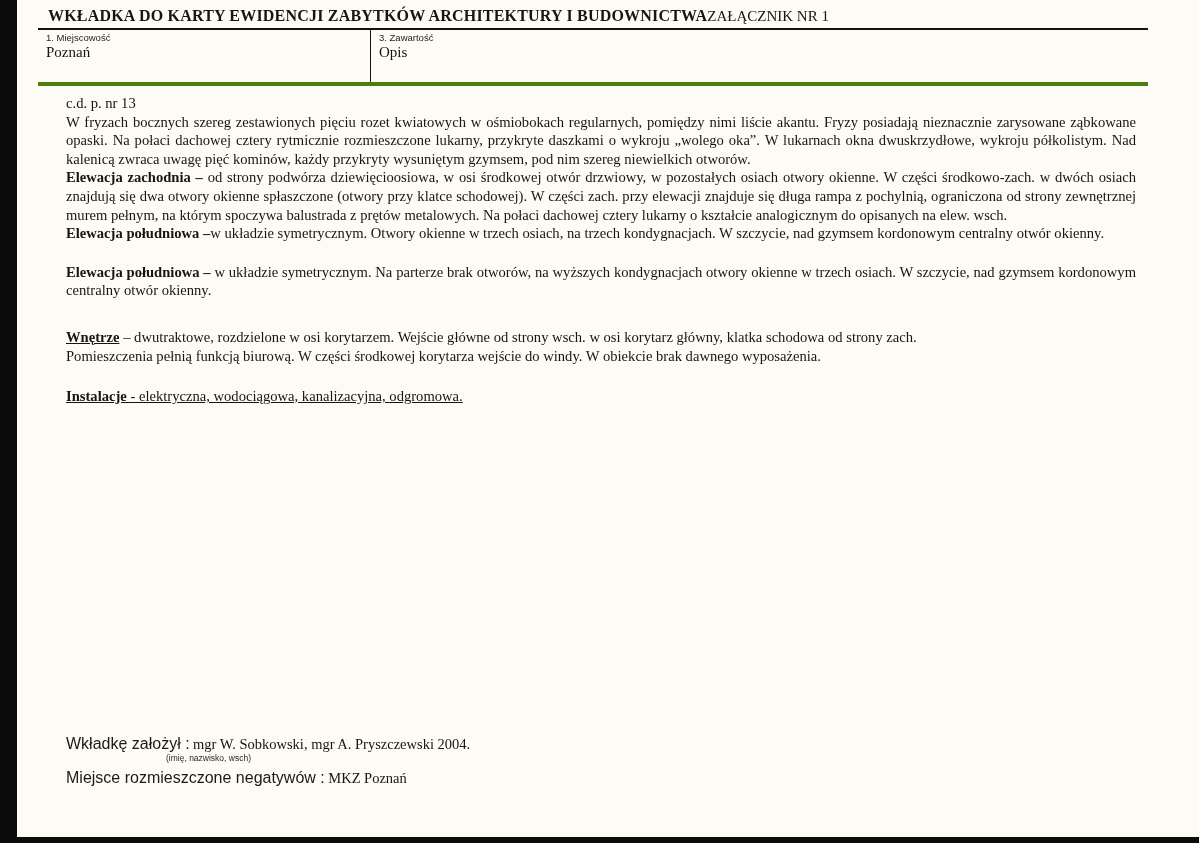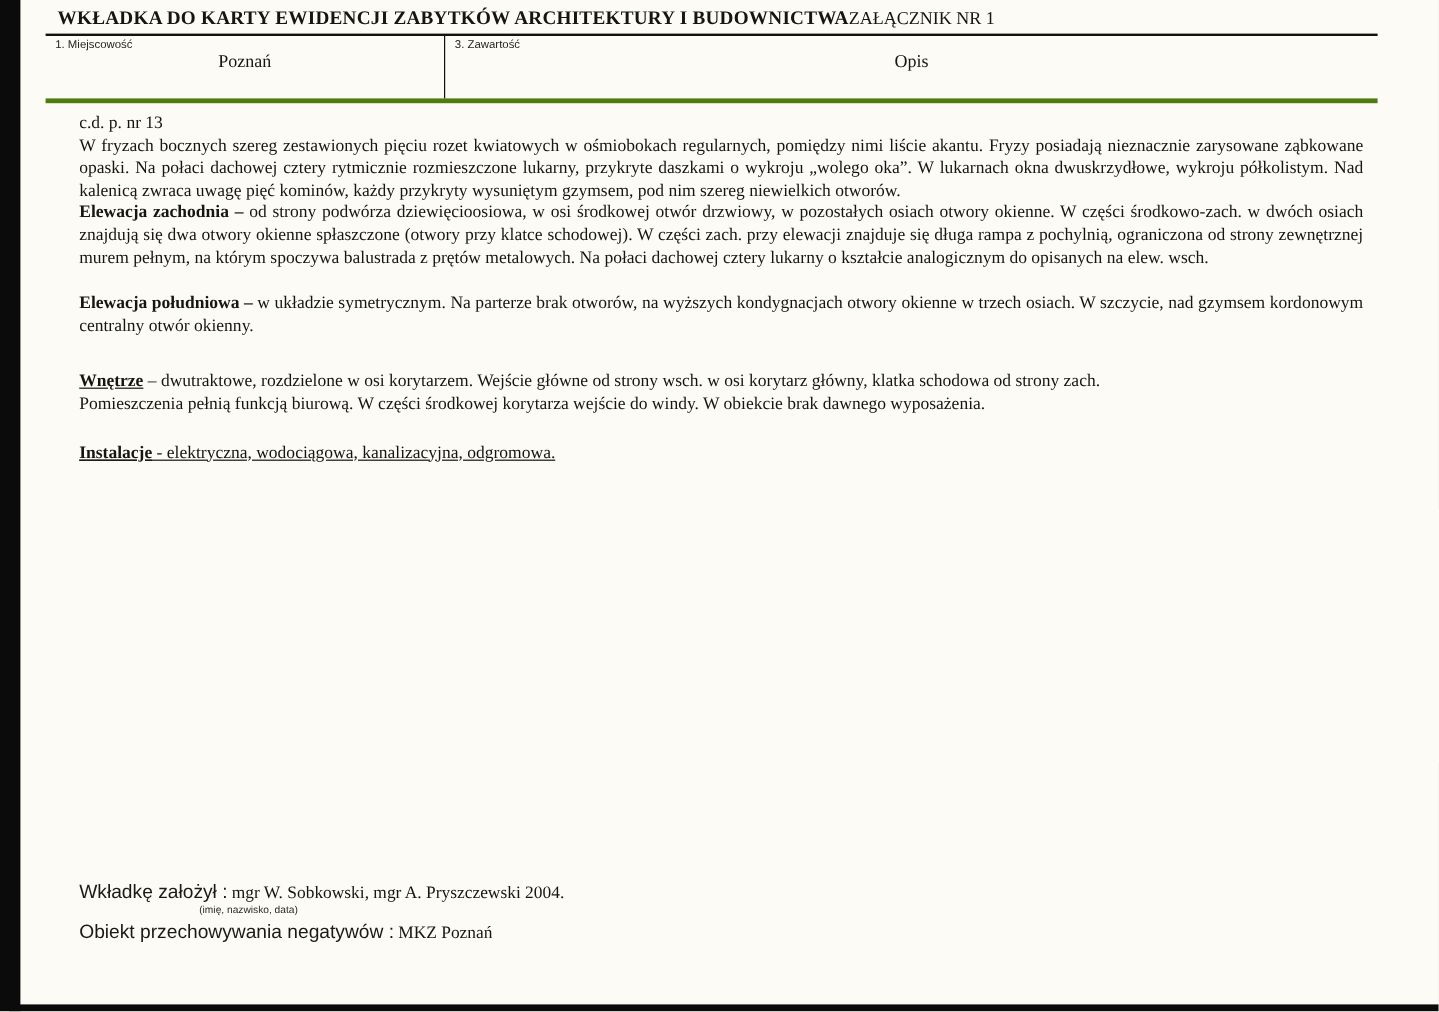--- a/index.html
+++ b/index.html
@@ -24,21 +24,21 @@
   .fields { display:flex; border-bottom:4px solid #4d7c0f; height:56px; }
   .field { position:relative; padding:2px 8px 0 8px; }
   .field + .field { border-left:1px solid #14120e; }
   .field-1 { width:332px; }
   .field-2 { width:485px; }
   .field-3 { flex:1; }
   .field-label {
     font-family:"Liberation Sans","DejaVu Sans",sans-serif;
     font-size:9.5px; color:#26241e;
   }
-  .field-value { text-align:center; font-size:15px; margin-top:1px; }
+  .field-value { text-align:left; font-size:15px; margin-top:1px; }
 
   .body-text {
     position:absolute; left:66px; top:94px; width:1070px;
     font-size:14.6px; line-height:18.6px; text-align:justify;
   }
   .para { text-align:justify; }
   .para b { font-weight:bold; }
   .u { text-decoration:underline; }
   .gap-8  { margin-top:20px; }
   .gap-28 { margin-top:28px; }
@@ -79,31 +79,32 @@
         <div class="field-label">3. Zawartość</div>
         <div class="field-value">Opis</div>
       </div>
     </div>
   </div>
 
   <div class="body-text">
     <p class="para"><span>c.d. p. nr 13</span></p>
     <p class="para"><span>W fryzach bocznych szereg zestawionych pięciu rozet kwiatowych w ośmiobokach regularnych, pomiędzy nimi liście akantu. Fryzy posiadają nieznacznie zarysowane ząbkowane opaski. Na połaci dachowej cztery rytmicznie rozmieszczone lukarny, przykryte daszkami o wykroju „wolego oka”. W lukarnach okna dwuskrzydłowe, wykroju półkolistym. Nad kalenicą zwraca uwagę pięć kominów, każdy przykryty wysuniętym gzymsem, pod nim szereg niewielkich otworów.</span></p>
     <p class="para"><b>Elewacja zachodnia –</b><span> od strony podwórza dziewięcioosiowa, w osi środkowej otwór drzwiowy, w pozostałych osiach otwory okienne. W części środkowo-zach. w dwóch osiach znajdują się dwa otwory okienne spłaszczone (otwory przy klatce schodowej). W części zach. przy elewacji znajduje się długa rampa z pochylnią, ograniczona od strony zewnętrznej murem pełnym, na którym spoczywa balustrada z prętów metalowych. Na połaci dachowej cztery lukarny o kształcie analogicznym do opisanych na elew. wsch.</span></p>
+    <p class="para"><b>Elewacja południowa –</b><span>w układzie symetrycznym. Otwory okienne w trzech osiach, na trzech kondygnacjach. W szczycie, nad gzymsem kordonowym centralny otwór okienny.</span></p>
     <p class="para gap-8"><b>Elewacja południowa –</b><span> w układzie symetrycznym. Na parterze brak otworów, na wyższych kondygnacjach otwory okienne w trzech osiach. W szczycie, nad gzymsem kordonowym centralny otwór okienny.</span></p>
     <p class="para gap-28"><b class="u">Wnętrze</b><span> – dwutraktowe, rozdzielone w osi korytarzem. Wejście główne od strony wsch. w osi korytarz główny, klatka schodowa od strony zach.</span></p>
     <p class="para"><span>Pomieszczenia pełnią funkcją biurową. W części środkowej korytarza wejście do windy. W obiekcie brak dawnego wyposażenia.</span></p>
     <p class="para gap-22"><b class="u">Instalacje</b><span> - elektryczna, wodociągowa, kanalizacyjna, odgromowa.</span></p>
   </div>
 
   <div class="footer">
     <div class="footer-line">
       <span class="form-label">Wkładkę założył :</span>
       <span class="filled-value">mgr W. Sobkowski, mgr A. Pryszczewski  2004.</span>
     </div>
-    <div class="sub-label">(imię, nazwisko, data)</div>
+    <div class="sub-label">(imię, nazwisko, wsch)</div>
     <div class="footer-line footer-line-3">
-      <span class="form-label">Obiekt przechowywania negatywów :</span>
+      <span class="form-label">Miejsce rozmieszczone negatywów :</span>
       <span class="filled-value">MKZ Poznań</span>
     </div>
   </div>
 
 </div>
 
 </body></html>

